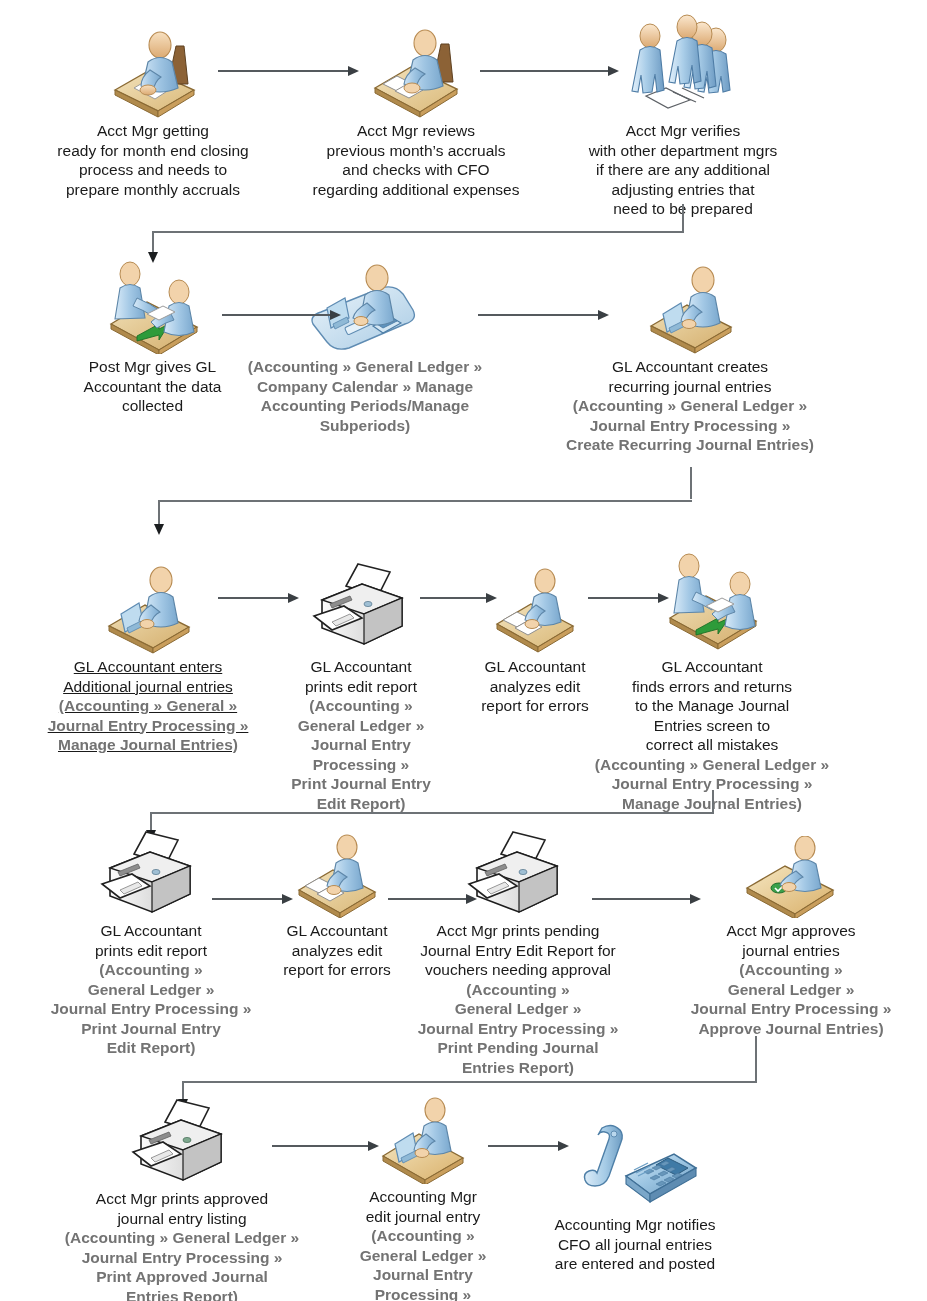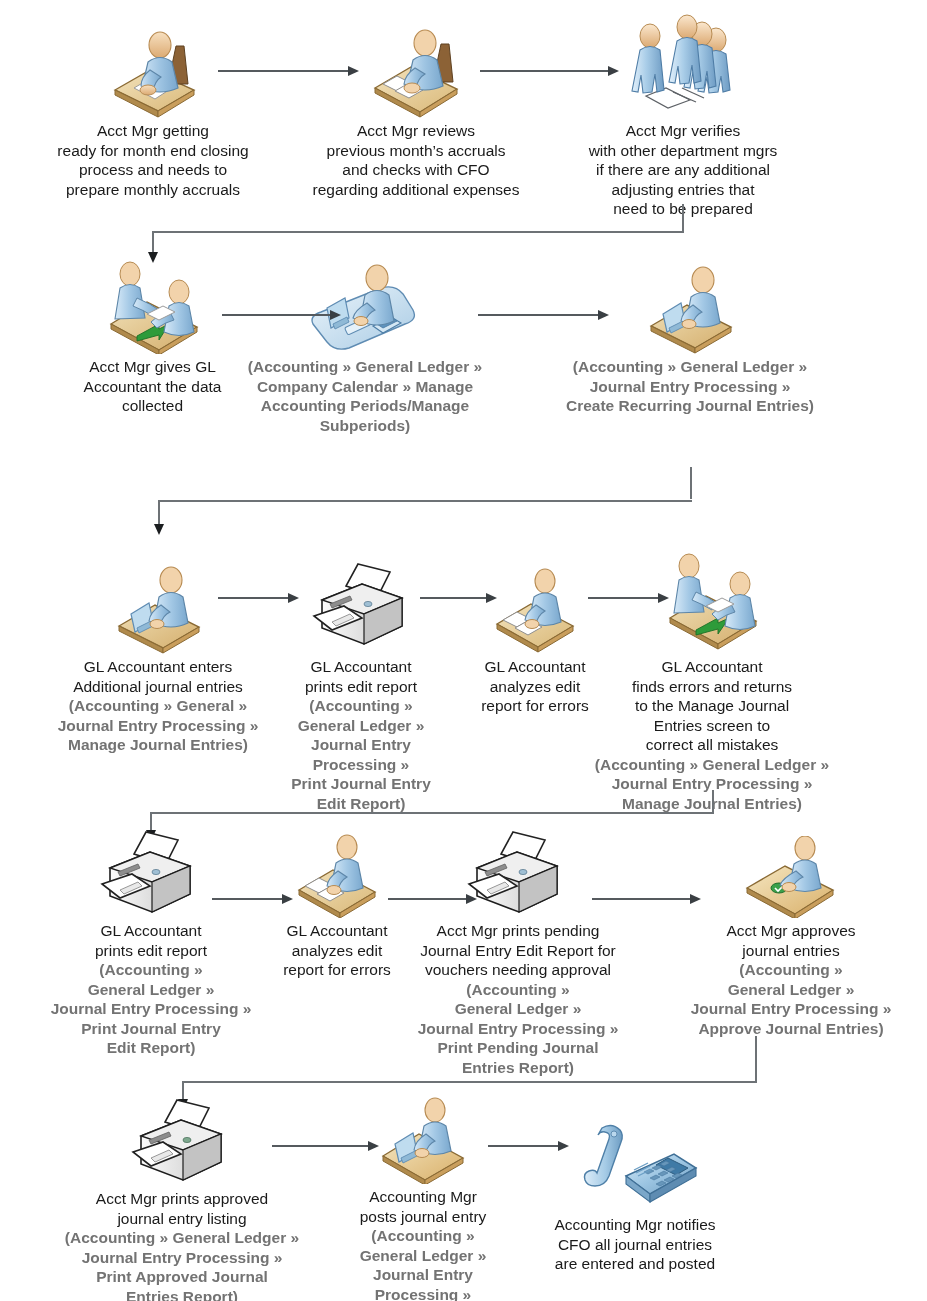--- a/index.html
+++ b/index.html
@@ -217,21 +217,21 @@
         <ellipse cx="33" cy="16" rx="10" ry="12" fill="#f2d3ab" stroke="#b78b52" stroke-width="1"></ellipse>
         <path d="M23 30 q10 -7 20 0 l5 30 -30 1 Z" fill="url(#shirtC)" stroke="#5d86a8" stroke-width="1.1"></path>
         <path d="M40 40 q14 6 22 12 l-6 6 q-10 -6 -20 -10 Z" fill="url(#shirtC)" stroke="#5d86a8" stroke-width="1"></path>
 
         <ellipse cx="82" cy="34" rx="10" ry="12" fill="#f2d3ab" stroke="#b78b52" stroke-width="1"></ellipse>
         <path d="M72 48 q10 -7 20 0 l5 26 q-15 7 -30 0 Z" fill="url(#shirtC)" stroke="#5d86a8" stroke-width="1.1"></path>
         <path d="M73 54 q-13 4 -19 10 l6 6 q9 -6 17 -8 Z" fill="url(#shirtC)" stroke="#5d86a8" stroke-width="1"></path>
         <path d="M50 56 L66 48 L78 54 L62 62 Z" fill="#ffffff" stroke="#9b9b9b" stroke-width="1"></path>
       </svg>
     </span>
-    <span class="caption">Acct Mgr gives GL
+    <span class="caption">Post Mgr gives GL
 Accountant the data
 collected</span>
   </div>
 
   <div class="node" style="left:230px; top:258px; width:270px;">
     <span class="icon-wrap">
       <svg width="120" height="96" viewBox="0 0 120 96">
         <defs>
           <linearGradient id="deskD" x1="0" y1="0" x2="1" y2="1">
             <stop offset="0" stop-color="#eaf4fb"></stop>
@@ -278,36 +278,38 @@
         <path d="M16 68 L16 73 L60 95 L60 90 Z" fill="#b08a4c" stroke="#8a6a34" stroke-width="1"></path>
         <path d="M96 69 L96 74 L60 95 L60 90 Z" fill="#c99e5c" stroke="#8a6a34" stroke-width="1"></path>
         <path d="M28 56 L46 45 L50 64 L32 74 Z" fill="#bfdcef" stroke="#5f8cb3" stroke-width="1.2"></path>
         <path d="M34 70 L48 63 L50 68 L36 75 Z" fill="#8fb9d6" stroke="#5f8cb3" stroke-width="0.9"></path>
         <ellipse cx="68" cy="22" rx="11" ry="13" fill="#f2d3ab" stroke="#b78b52" stroke-width="1.1"></ellipse>
         <path d="M56 39 q12 -9 24 0 l5 26 q-17 8 -34 0 Z" fill="url(#shirtE)" stroke="#5d86a8" stroke-width="1.2"></path>
         <path d="M58 47 q-11 7 -12 16 l11 4 q3 -10 10 -13 Z" fill="url(#shirtE)" stroke="#5d86a8" stroke-width="1.1"></path>
         <ellipse cx="54" cy="66" rx="7" ry="4.5" fill="#f2d3ab" stroke="#b78b52" stroke-width="1"></ellipse>
       </svg>
     </span>
+    <span class="caption">GL Accountant creates
+recurring journal entries</span>
     <span class="menupath">(Accounting » General Ledger »
 Journal Entry Processing »
 Create Recurring Journal Entries)</span>
   </div>
 
   <div class="hline" style="left:222px; top:314px; width:110px;"></div>
   <div class="arrowhead right" style="left:330px; top:310px;"></div>
   <div class="hline" style="left:478px; top:314px; width:122px;"></div>
   <div class="arrowhead right" style="left:598px; top:310px;"></div>
 
   <div class="vline conn-flat" style="left:690px; top:467px; height:32px;"></div>
   <div class="hline conn-flat" style="left:158px; top:500px; width:534px;"></div>
   <div class="vline conn-flat" style="left:158px; top:500px; height:28px;"></div>
   <div class="arrowhead down" style="left:154px; top:524px;"></div>
 
-  <div class="node" style="left:30px; top:558px; width:256px;">
+  <div class="node" style="left:20px; top:558px; width:256px;text-decoration:underline;">
     <span class="icon-wrap">
       <svg width="110" height="96" viewBox="0 0 110 96">
         <defs>
           <linearGradient id="deskF" x1="0" y1="0" x2="1" y2="1">
             <stop offset="0" stop-color="#f0dfb6"></stop>
               <stop offset="1" stop-color="#d4ae6c"></stop>
           </linearGradient>
           <linearGradient id="shirtF" x1="0" y1="0" x2="1" y2="0">
             <stop offset="0" stop-color="#d8eaf8"></stop>
               <stop offset="0.5" stop-color="#a3c8e5"></stop>
@@ -627,21 +629,21 @@
         <path d="M92 62 L92 67 L54 89 L54 84 Z" fill="#c99e5c" stroke="#8a6a34" stroke-width="1"></path>
         <path d="M24 48 L42 37 L46 56 L28 66 Z" fill="#bfdcef" stroke="#5f8cb3" stroke-width="1.2"></path>
         <path d="M30 62 L44 55 L46 60 L32 67 Z" fill="#8fb9d6" stroke="#5f8cb3" stroke-width="0.9"></path>
         <ellipse cx="64" cy="14" rx="10" ry="12" fill="#f2d3ab" stroke="#b78b52" stroke-width="1.1"></ellipse>
         <path d="M53 30 q11 -8 22 0 l5 25 q-16 7 -32 0 Z" fill="url(#shirtK)" stroke="#5d86a8" stroke-width="1.2"></path>
         <path d="M55 38 q-11 7 -12 16 l11 4 q3 -10 10 -13 Z" fill="url(#shirtK)" stroke="#5d86a8" stroke-width="1.1"></path>
         <ellipse cx="51" cy="57" rx="7" ry="4.5" fill="#f2d3ab" stroke="#b78b52" stroke-width="1"></ellipse>
       </svg>
     </span>
     <span class="caption">Accounting Mgr
-posts journal entry</span>
+edit journal entry</span>
     <span class="menupath">(Accounting »
 General Ledger »
 Journal Entry Processing »
 Post Journal Entries)</span>
   </div>
 
   <div class="node" style="left:532px; top:1118px; width:206px;">
     <span class="icon-wrap" style="height:94px;">
       <svg width="130" height="94" viewBox="0 0 130 94">
         <defs>

